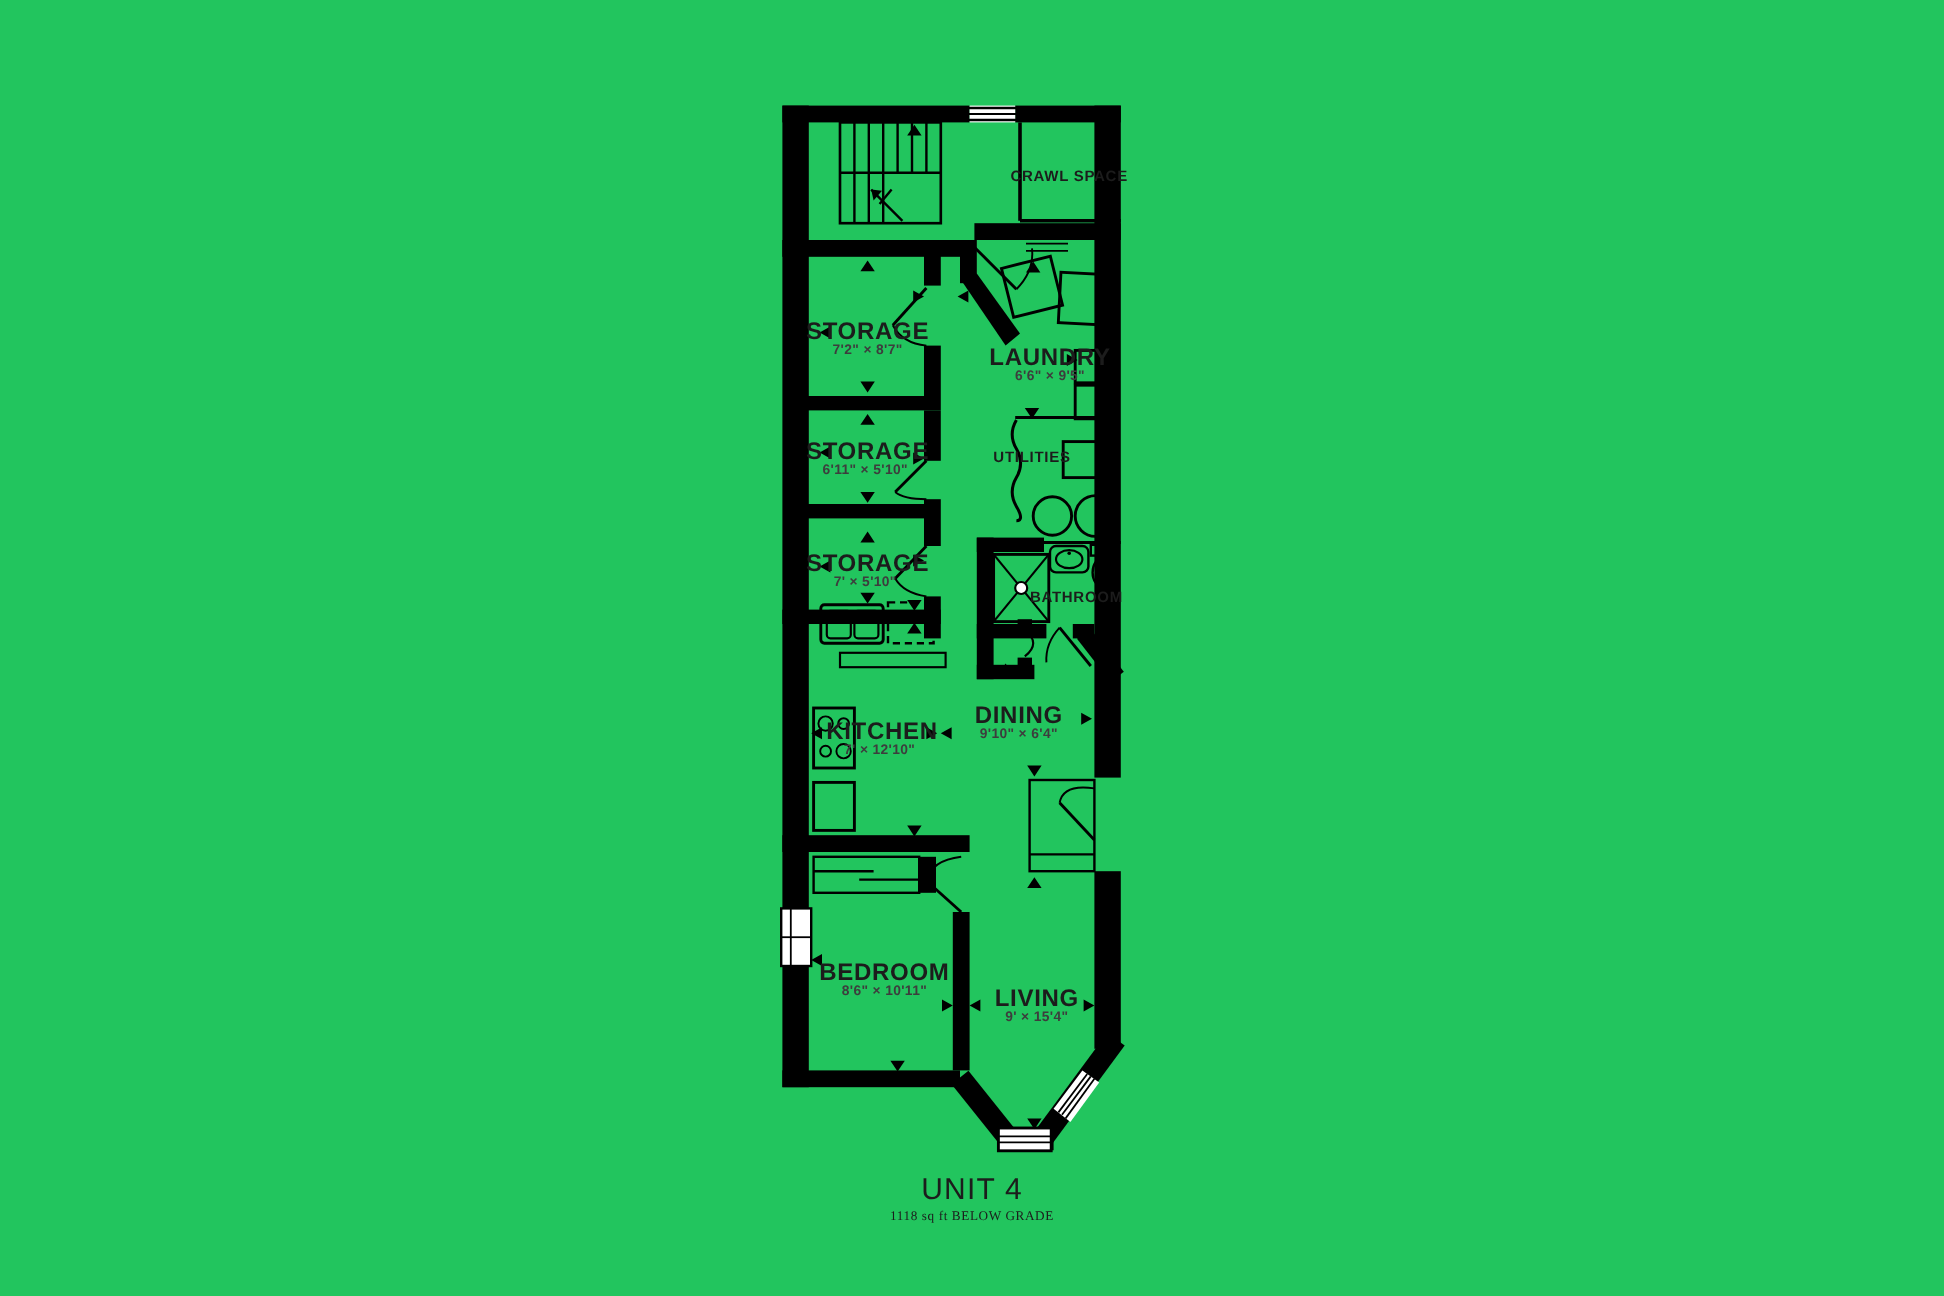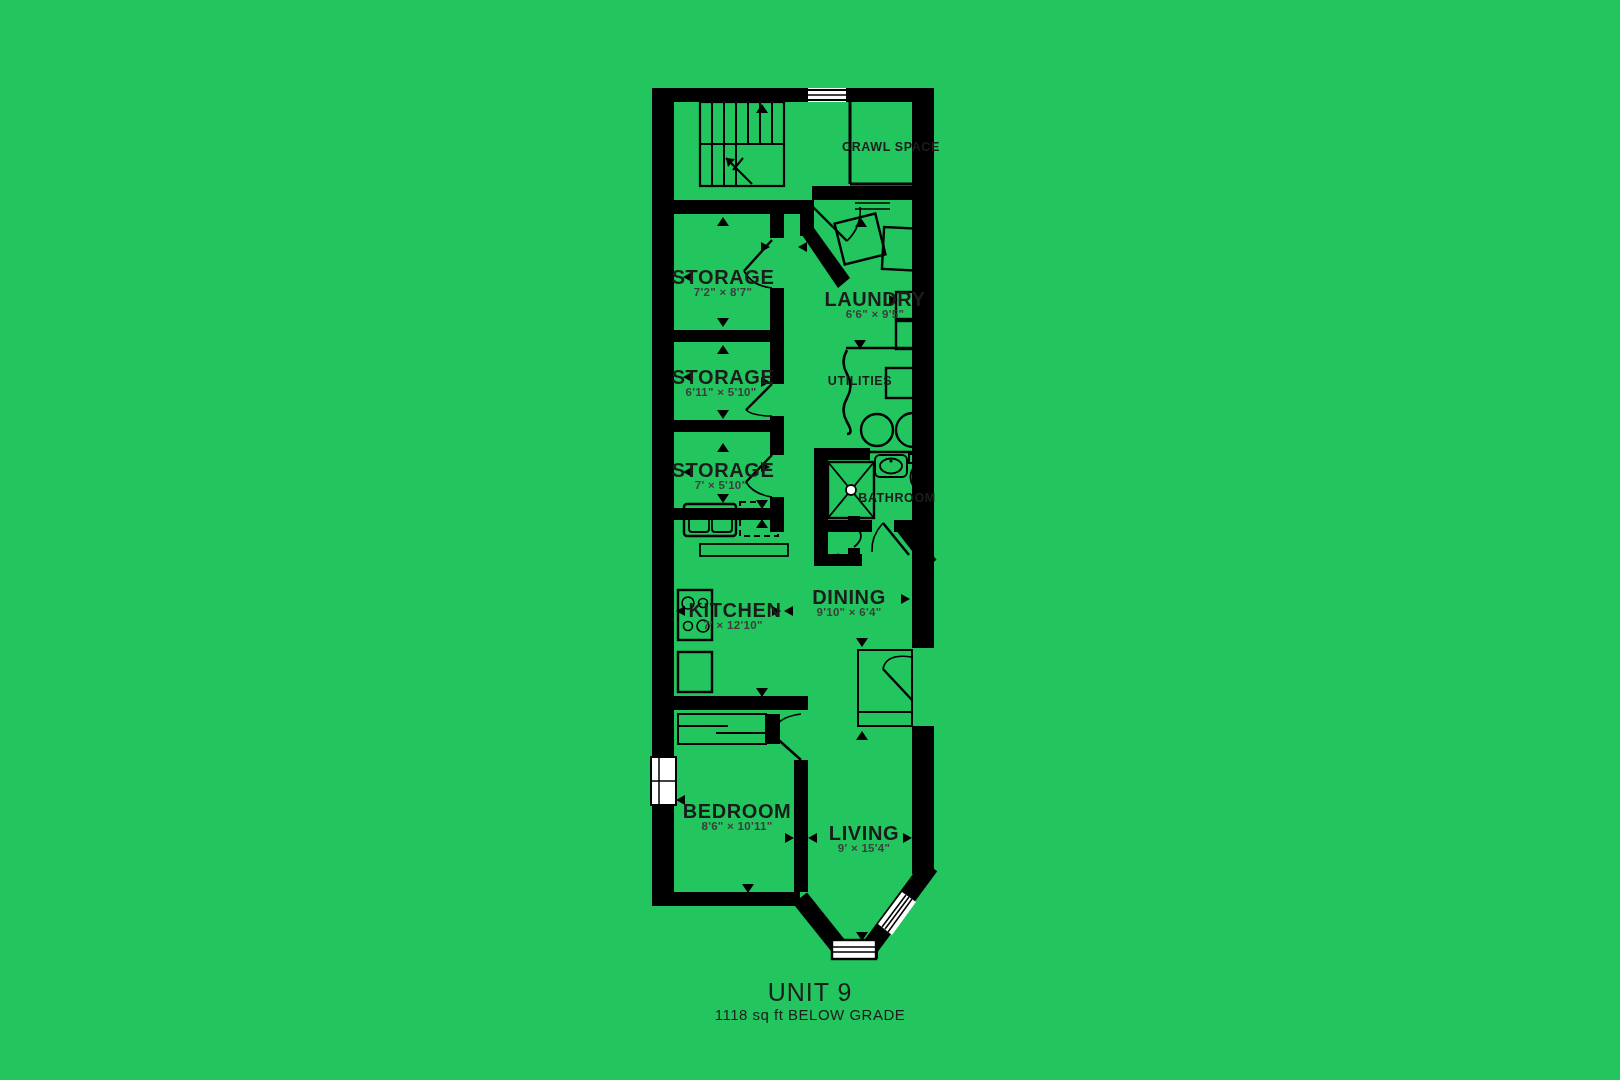--- a/index.html
+++ b/index.html
@@ -5,21 +5,21 @@
   html,body{margin:0;padding:0;background:#ffffff;}
   #stage{position:relative;width:1620px;height:1080px;background:#22c55e;overflow:hidden;
          font-family:"Liberation Sans", sans-serif;}
   #plan-svg{position:absolute;left:0;top:0;}
   .lbl{position:absolute;transform:translate(-50%,-50%);white-space:nowrap;text-align:center;
        color:#1c1c1c;letter-spacing:0.6px;}
   .room-name{font-size:20px;font-weight:bold;}
   .room-name.small{font-size:12.5px;}
   .room-dims{font-size:11.5px;color:#3d3d3d;font-weight:bold;letter-spacing:0.3px;}
   .plan-title{font-size:25px;color:#1c1c1c;letter-spacing:1px;}
-  .plan-subtitle{font-size:15px;color:#1c1c1c;letter-spacing:0.5px;}
+  .plan-subtitle{font-size:11px;color:#1c1c1c;letter-spacing:0.5px;font-family:Liberation Serif, serif;}
   .wall{fill:#000;}
   .thin{stroke:#000;fill:none;}
 </style>
 </head>
 <body>
 
 <div id="stage">
 
 <svg id="plan-svg" width="1620" height="1080" viewBox="0 0 1620 1080">
 
@@ -281,16 +281,16 @@
 
 <div class="lbl room-name" style="left:849px;top:597px;">DINING</div>
 <div class="lbl room-dims" style="left:849px;top:612px;">9'10" × 6'4"</div>
 
 <div class="lbl room-name" style="left:737px;top:811px;text-align:right;">BEDROOM</div>
 <div class="lbl room-dims" style="left:737px;top:826px;">8'6" × 10'11"</div>
 
 <div class="lbl room-name" style="left:864px;top:833px;">LIVING</div>
 <div class="lbl room-dims" style="left:864px;top:848px;">9' × 15'4"</div>
 
-<div class="lbl plan-title" style="left:810px;top:992px;">UNIT 9</div>
+<div class="lbl plan-title" style="left:810px;top:992px;">UNIT 4</div>
 <div class="lbl plan-subtitle" style="left:810px;top:1014px;">1118 sq ft BELOW GRADE</div>
 
 </div>
 
 </body></html>

